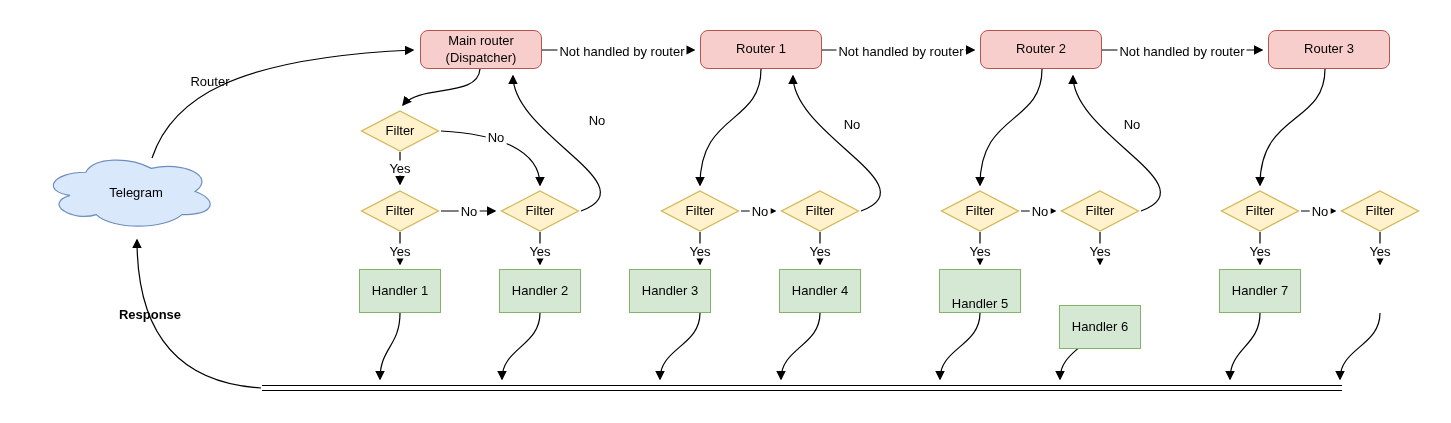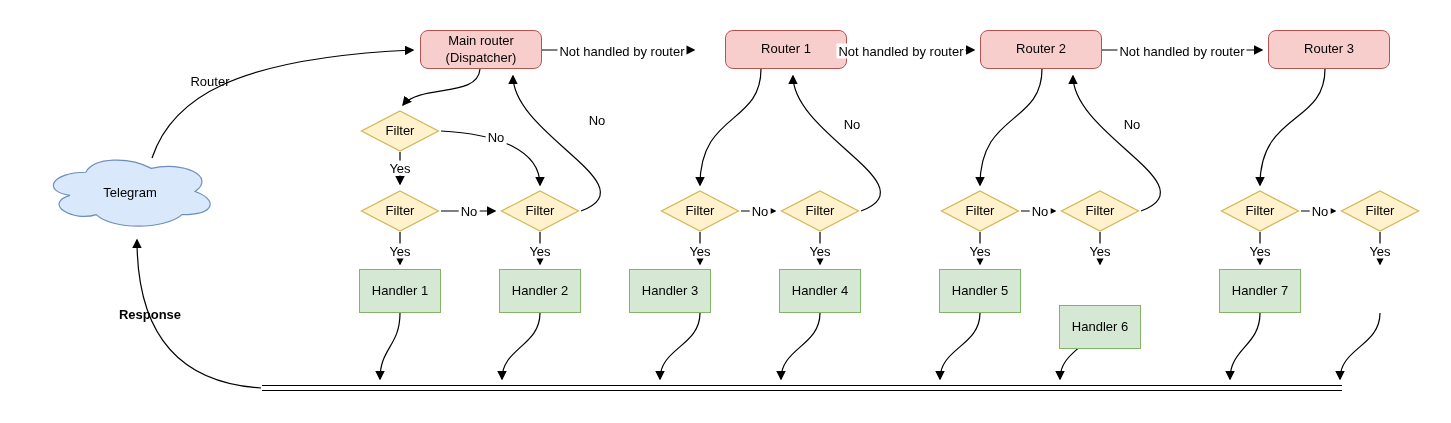--- a/index.html
+++ b/index.html
@@ -74,26 +74,26 @@
       <path d="M 820,313 C 820,346 781,348 781,379" marker-end="url(#arr)"></path>
       <path d="M 980,313 C 980,346 940,348 940,379" marker-end="url(#arr)"></path>
       <path d="M 1100,313 C 1100,346 1060,348 1060,379" marker-end="url(#arr)"></path>
       <path d="M 1260,313 C 1260,346 1230,348 1230,379" marker-end="url(#arr)"></path>
       <path d="M 1380,313 C 1380,346 1340,348 1340,379" marker-end="url(#arr)"></path>
 
       <path stroke-width="1" d="M 262,385.5 H 1342 M 262,390.5 H 1342"></path>
     </g>
   </svg>
 
-  <div class="cloud-label" style="left:130px;top:192px;">Telegram</div>
+  <div class="cloud-label" style="left:136px;top:192px;">Telegram</div>
 
   <div class="node router" style="left:420px;top:30px;">
     <span>Main router (Dispatcher)</span>
   </div>
-  <div class="node router" style="left:725px;top:30px;">
+  <div class="node router" style="left:700px;top:30px;">
     <span>Router 1</span>
   </div>
   <div class="node router" style="left:980px;top:30px;">
     <span>Router 2</span>
   </div>
   <div class="node router" style="left:1268px;top:30px;">
     <span>Router 3</span>
   </div>
 
   <div class="node filter" style="left:360px;top:110px;">
@@ -156,21 +156,21 @@
   </div>
   <div class="node handler" style="left:499px;top:269px;">
     <span>Handler 2</span>
   </div>
   <div class="node handler" style="left:629px;top:269px;">
     <span>Handler 3</span>
   </div>
   <div class="node handler" style="left:779px;top:269px;">
     <span>Handler 4</span>
   </div>
-  <div class="node handler" style="left:939px;top:269px;">
+  <div class="node handler" style="left:939px;top:269px;align-items:flex-end;">
     <span>Handler 5</span>
   </div>
   <div class="node handler" style="left:1059px;top:269px;margin-top:36px;">
     <span>Handler 6</span>
   </div>
   <div class="node handler" style="left:1219px;top:269px;">
     <span>Handler 7</span>
   </div>
 
   <span class="elabel" style="left:210px;top:81px;background:transparent;">Router</span>

